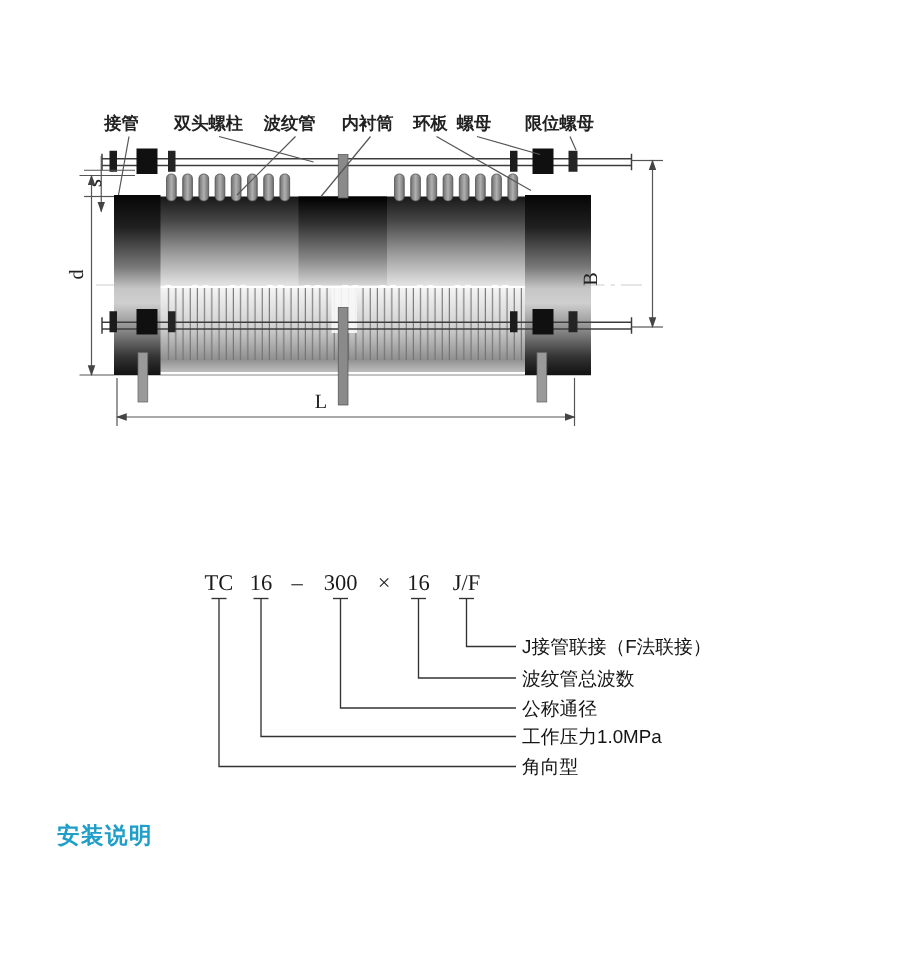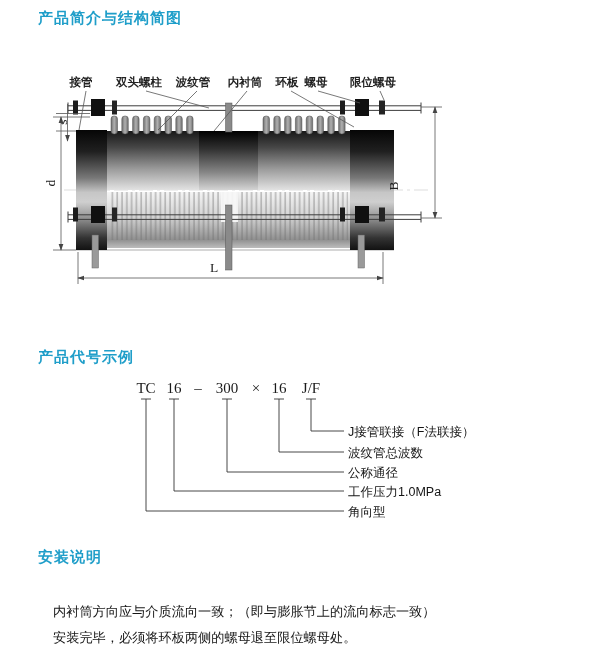--- a/index.html
+++ b/index.html
@@ -51,21 +51,20 @@
   .thin{stroke:#555;stroke-width:0.8;fill:none;}
   .rodline{stroke:#3d3d3d;stroke-width:1;fill:none;}
   .dimline{stroke:#555;stroke-width:0.8;fill:none;}
   .codeline{stroke:#333;stroke-width:0.9;fill:none;}
 </style>
 </head>
 <body>
 
 <div class="page">
 
-  <div class="sec-title" id="title-intro">产品简介与结构简图</div>
 
   <svg width="600" height="652" viewBox="0 0 600 652">
     <defs>
       <linearGradient id="gEnd" x1="0" y1="0" x2="0" y2="1">
         <stop offset="0" stop-color="#060606"></stop>
         <stop offset="0.18" stop-color="#202020"></stop>
         <stop offset="0.40" stop-color="#787878"></stop>
         <stop offset="0.52" stop-color="#c6c6c6"></stop>
         <stop offset="0.60" stop-color="#cfcfcf"></stop>
         <stop offset="0.74" stop-color="#8f8f8f"></stop>
@@ -242,22 +241,17 @@
       </g>
 
       <text class="legend-label" x="348" y="435.5">J接管联接（F法联接）</text>
       <text class="legend-label" x="348" y="456.5">波纹管总波数</text>
       <text class="legend-label" x="348" y="476.5">公称通径</text>
       <text class="legend-label" x="348" y="495.5">工作压力1.0MPa</text>
       <text class="legend-label" x="348" y="515.5">角向型</text>
     </g>
   </svg>
 
-  <div class="sec-title" id="title-code">产品代号示例</div>
 
   <div class="sec-title" id="title-install">安装说明</div>
 
-  <div class="install-text">
-    <div>内衬筒方向应与介质流向一致；（即与膨胀节上的流向标志一致）</div>
-    <div>安装完毕，必须将环板两侧的螺母退至限位螺母处。</div>
-  </div>
 
 </div>
 
 </body></html>

